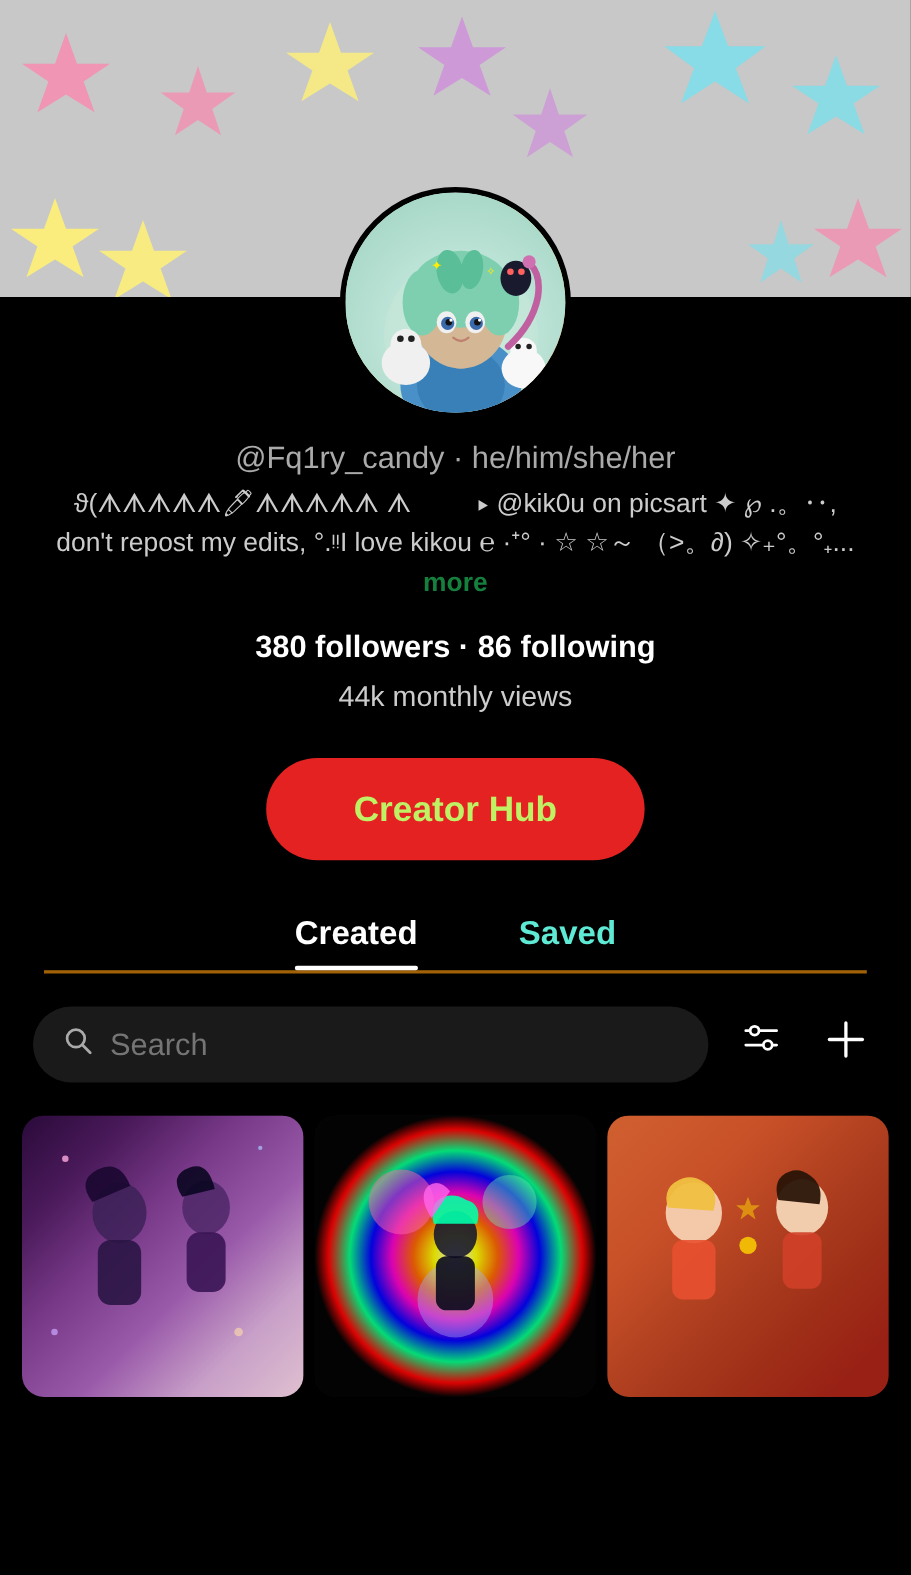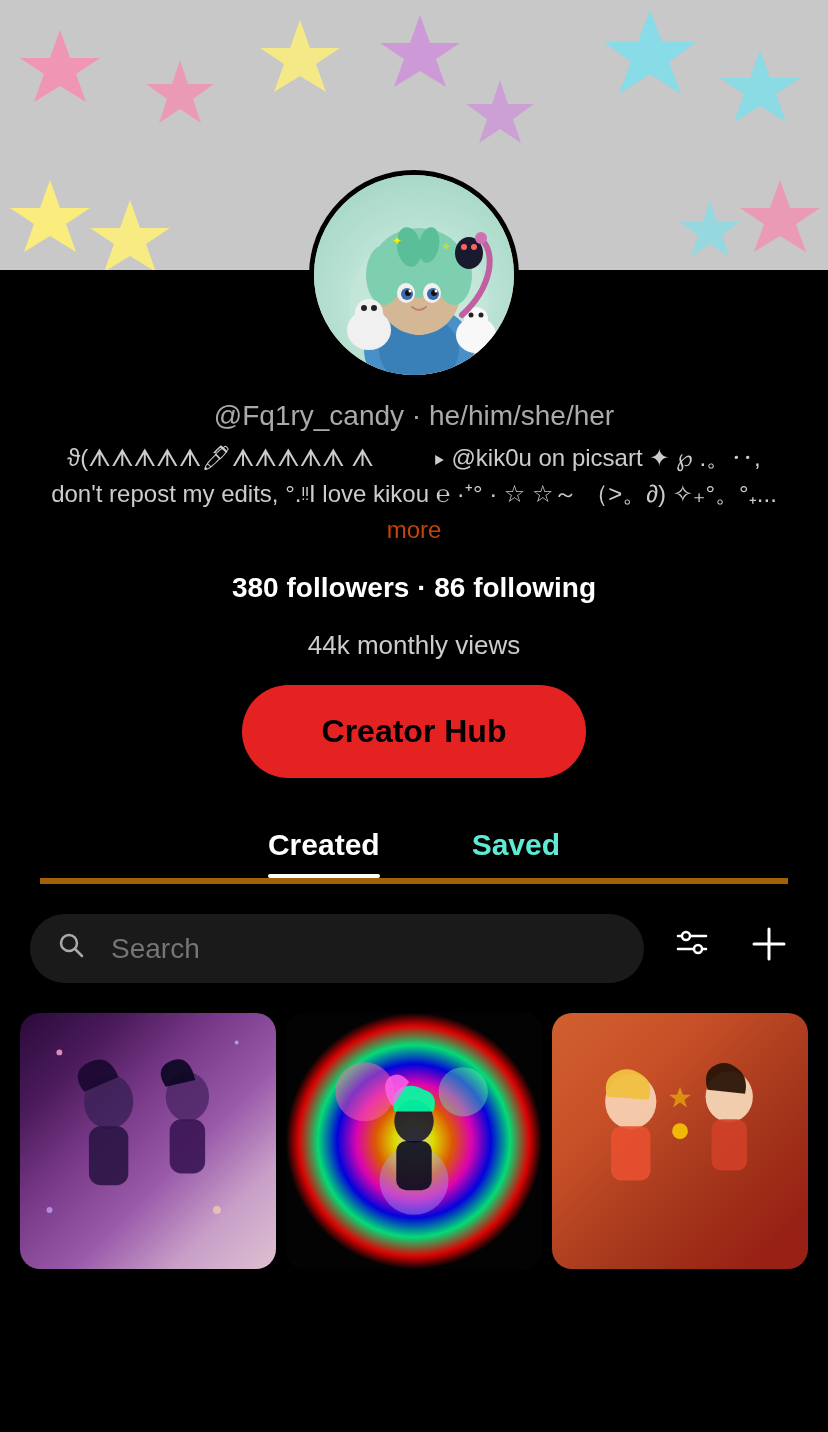--- a/index.html
+++ b/index.html
@@ -71,58 +71,58 @@
     }
 
     .bio {
       font-size: 24px;
       color: #ccc;
       line-height: 1.5;
       margin-bottom: 24px;
     }
 
     .bio .more-link {
-      color: #c2410c;
-      font-weight: 400;
+      color: #15803d;
+      font-weight: 700;
       cursor: pointer;
     }
 
     .stats {
       font-size: 28px;
       font-weight: 700;
       color: #fff;
-      margin-bottom: 26px;
+      margin-bottom: 14px;
     }
 
     .monthly-views {
       font-size: 26px;
       color: #ccc;
-      margin-bottom: 24px;
+      margin-bottom: 40px;
     }
 
     
     .creator-hub-btn {
       display: inline-block;
       background: #e52222;
-      color: #000000;
+      color: #bef264;
       font-size: 32px;
       font-weight: 700;
       padding: 28px 80px;
       border-radius: 60px;
       border: none;
       cursor: pointer;
       margin-bottom: 50px;
     }
 
     
     .tabs-row {
       display: flex;
       justify-content: center;
       gap: 92px;
-      border-bottom: 6px solid #a16207;
+      border-bottom: 3px solid #a16207;
       padding-bottom: 0;
       margin-bottom: 30px;
     }
 
     .tab {
       font-size: 30px;
       font-weight: 600;
       color: #5eead4;
       padding-bottom: 16px;
       cursor: pointer;
@@ -154,21 +154,21 @@
       margin-bottom: 30px;
     }
 
     .search-container {
       flex: 1;
       background: #1a1a1a;
       border-radius: 50px;
       display: flex;
       align-items: center;
       padding: 18px 28px;
-      gap: 27px;
+      gap: 16px;
     }
 
     .search-icon-wrap {
       color: #aaa;
       font-size: 26px;
     }
 
     .search-input {
       background: transparent;
       border: none;

